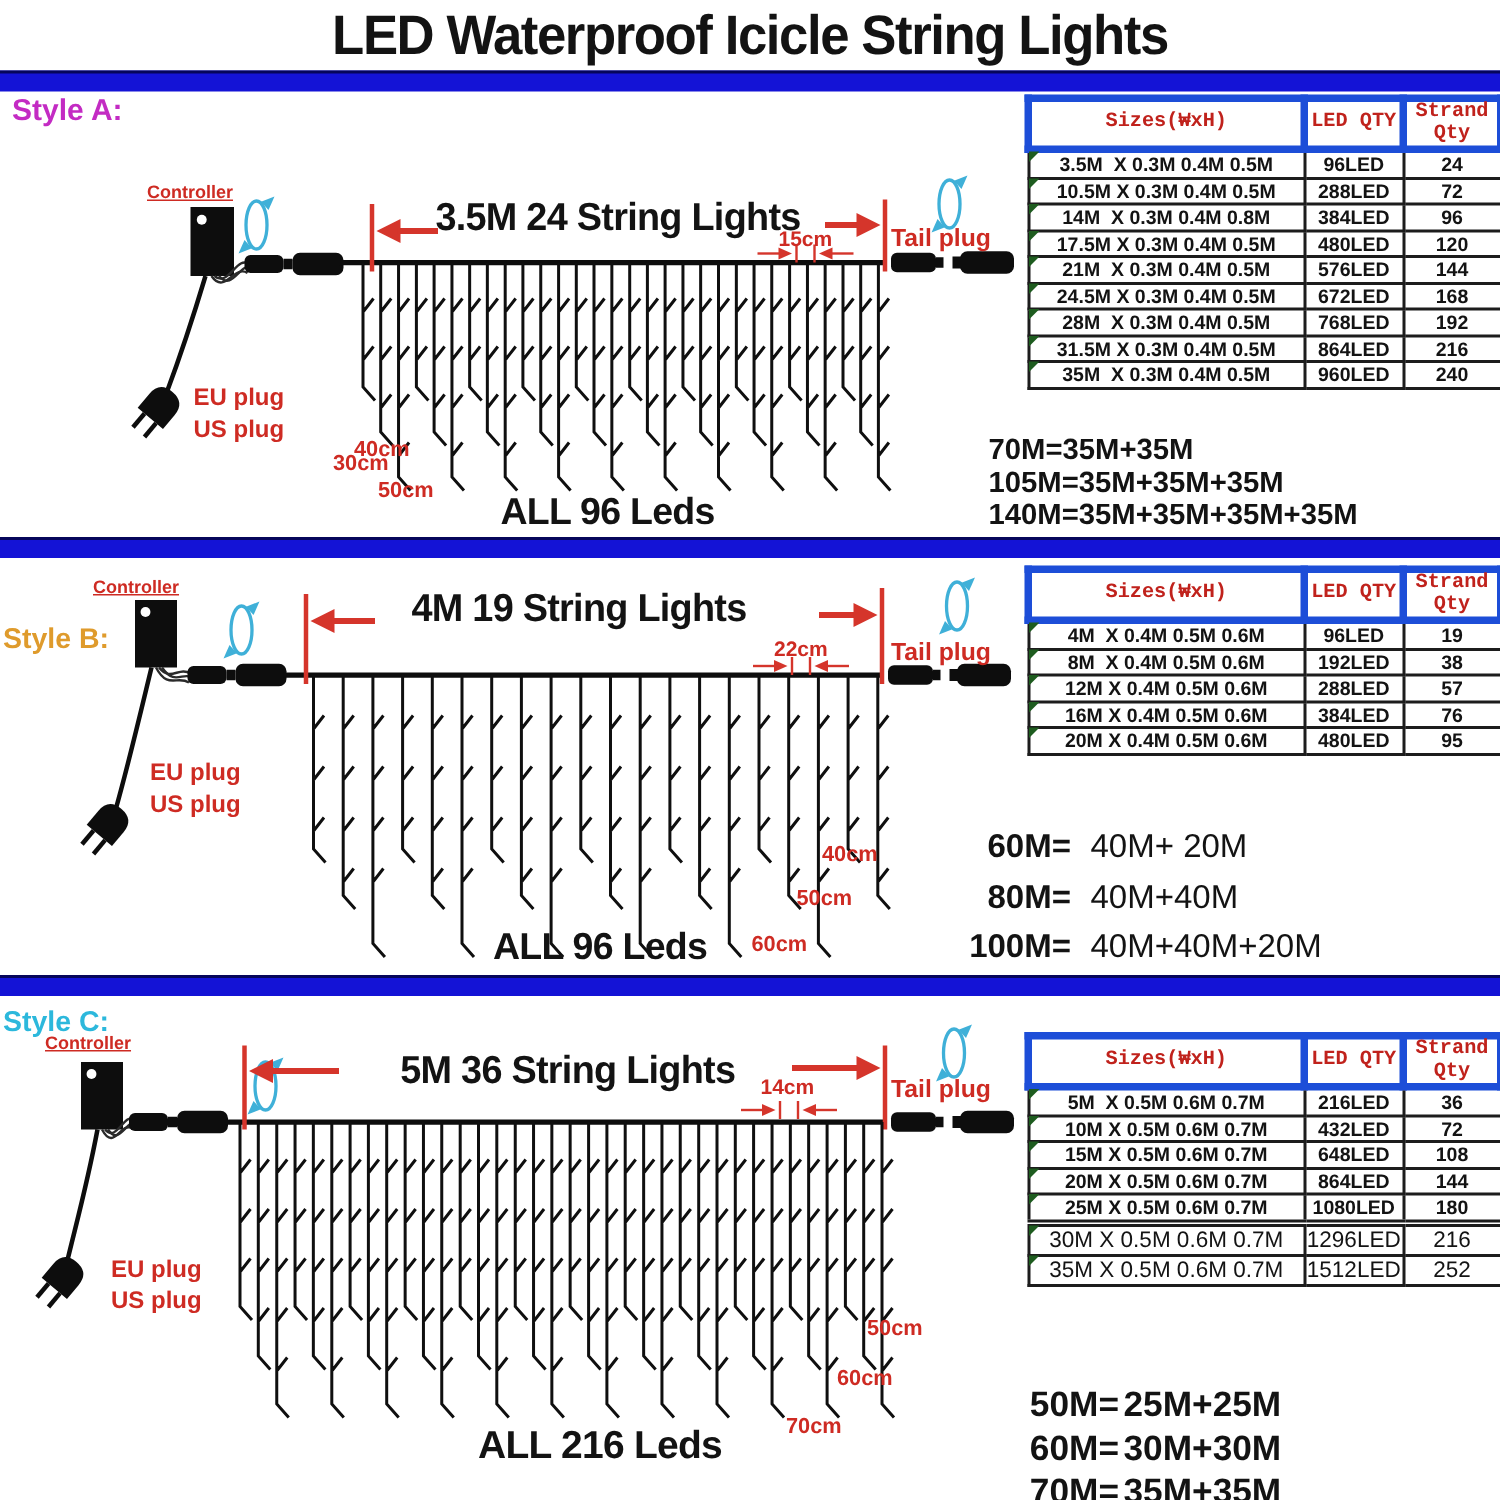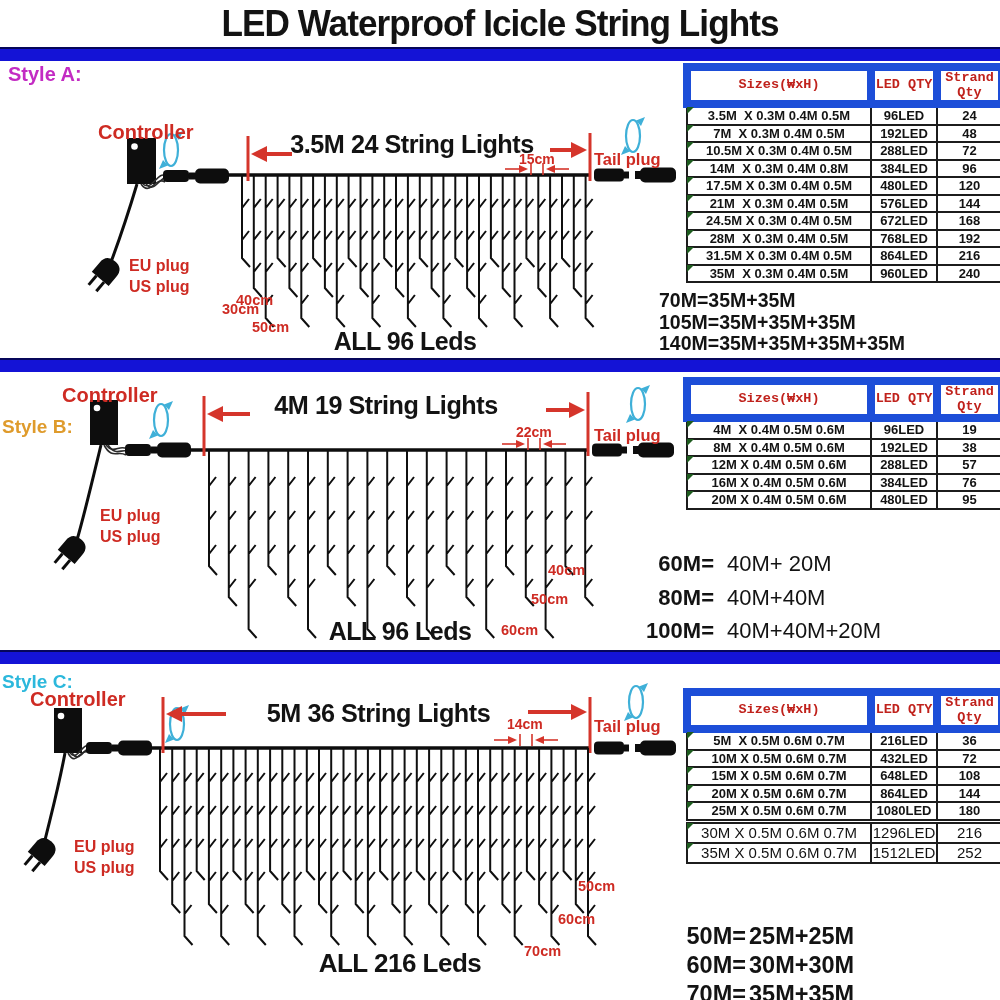--- a/index.html
+++ b/index.html
@@ -12,39 +12,39 @@
   
   .bar{left:0;width:1000px;height:12px;background:#1413d6;border-top:2px solid #06065a;}
   .bar1{top:47px;} .bar2{top:358px;} .bar3{top:650px;}
   
   .redlbl{color:#ce2b23;font-weight:700;}
   .style-lbl{font-size:20px;font-weight:700;}
   .span-lbl{font-size:26px;font-weight:700;text-align:center;letter-spacing:-0.5px;transform:scaleX(0.97);}
   .total-lbl{font-size:25px;font-weight:700;text-align:center;letter-spacing:-0.5px;}
   .plug-lbl{font-size:16px;line-height:21px;}
   .cm-lbl{font-size:14.5px;}
-  .ctrl-lbl{font-size:20px;}
+  .ctrl-lbl{font-size:12px;text-decoration:underline;}
   .tail-lbl{font-size:16.5px;}
   .gap-lbl{font-size:14px;}
   
   .combos{position:absolute;}
   .combo-line{display:flex;align-items:baseline;white-space:pre;}
   .sA .combos{left:659px;top:290px;font-size:19.5px;line-height:21.5px;}
   .sA .combo-label,.sA .combo-value{font-weight:800;}
   .sB .combos{left:640px;top:547px;font-size:22px;line-height:33.5px;}
   .sB .combo-label{width:74px;text-align:right;font-weight:800;}
   .sB .combo-value{margin-left:13px;font-weight:500;}
   .sC .combos{left:636px;top:878px;font-size:23.5px;line-height:29.2px;margin-top:44px;}
   .sC .combo-label{width:110px;text-align:right;font-weight:700;}
   .sC .combo-value{margin-left:3px;font-weight:600;}
   
   table.spec{position:absolute;border-collapse:collapse;table-layout:fixed;background:#fff;
              width:315px;font-family:"Liberation Sans",sans-serif;}
   table.spec col.c1{width:184px;} table.spec col.c2{width:66px;} table.spec col.c3{width:65px;}
-  table.spec th{border:8px solid #1d4ed8;color:#c0221c;font-family:"Liberation Mono",monospace;
+  table.spec th{border:5px solid #1d4ed8;color:#c0221c;font-family:"Liberation Mono",monospace;
                 font-weight:700;font-size:13.5px;line-height:14.5px;height:29px;text-align:center;padding:0;}
   table.spec td{border:2px solid #1c1c1c;font-size:13px;font-weight:700;text-align:center;
                 padding:0;height:15.5px;white-space:pre;position:relative;}
   table.spec tbody td:first-child::before{content:"";position:absolute;left:-1px;top:-1px;
                 border-top:7px solid #1e5c1f;border-right:7px solid transparent;width:0;height:0;}
   table.spec tr.sub td{font-weight:400;font-size:15px;height:18px;}
   table.spec tr.sub-first td{border-top:5px double #1c1c1c;}
   #table-a{left:683px;top:63px;} #table-b{left:683px;top:377px;} #table-c{left:683px;top:688px;}
   
   .sA .style-lbl{left:8px;top:63px;color:#c32bc3;}
@@ -162,25 +162,20 @@
           <th>Strand Qty</th>
         </tr>
       </thead>
       <tbody>
         <tr>
           <td>3.5M  X 0.3M 0.4M 0.5M</td>
           <td>96LED</td>
           <td>24</td>
         </tr>
         <tr>
-          <td>7M  X 0.3M 0.4M 0.5M</td>
-          <td>192LED</td>
-          <td>48</td>
-        </tr>
-        <tr>
           <td>10.5M X 0.3M 0.4M 0.5M</td>
           <td>288LED</td>
           <td>72</td>
         </tr>
         <tr>
           <td>14M  X 0.3M 0.4M 0.8M</td>
           <td>384LED</td>
           <td>96</td>
         </tr>
         <tr>

